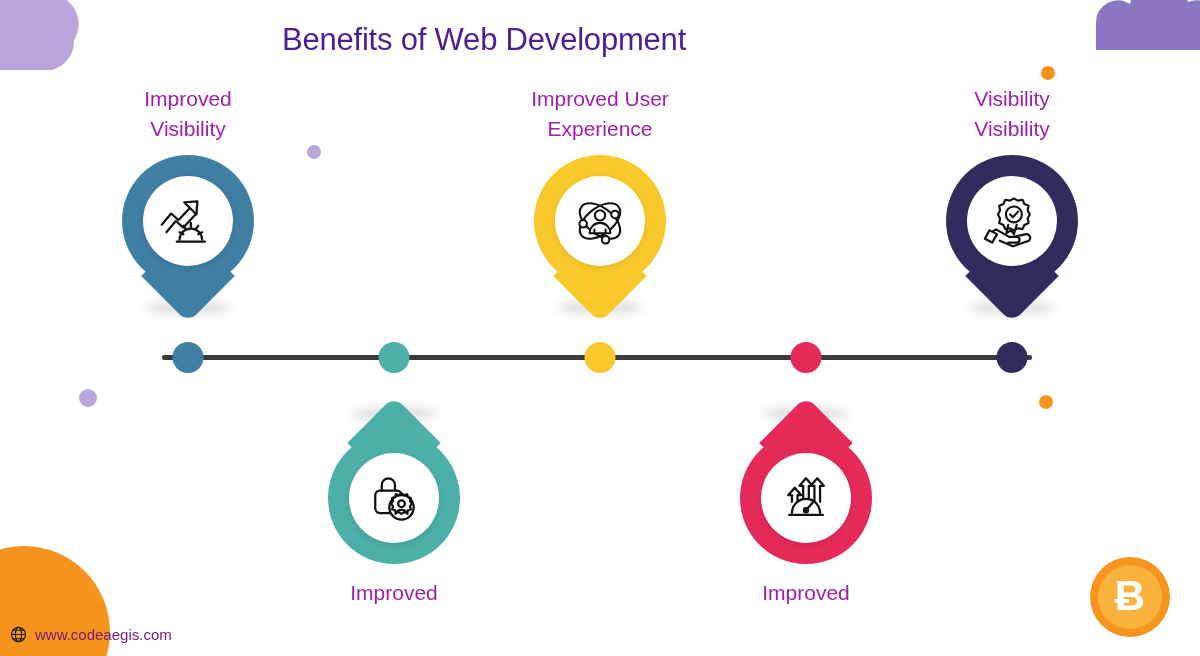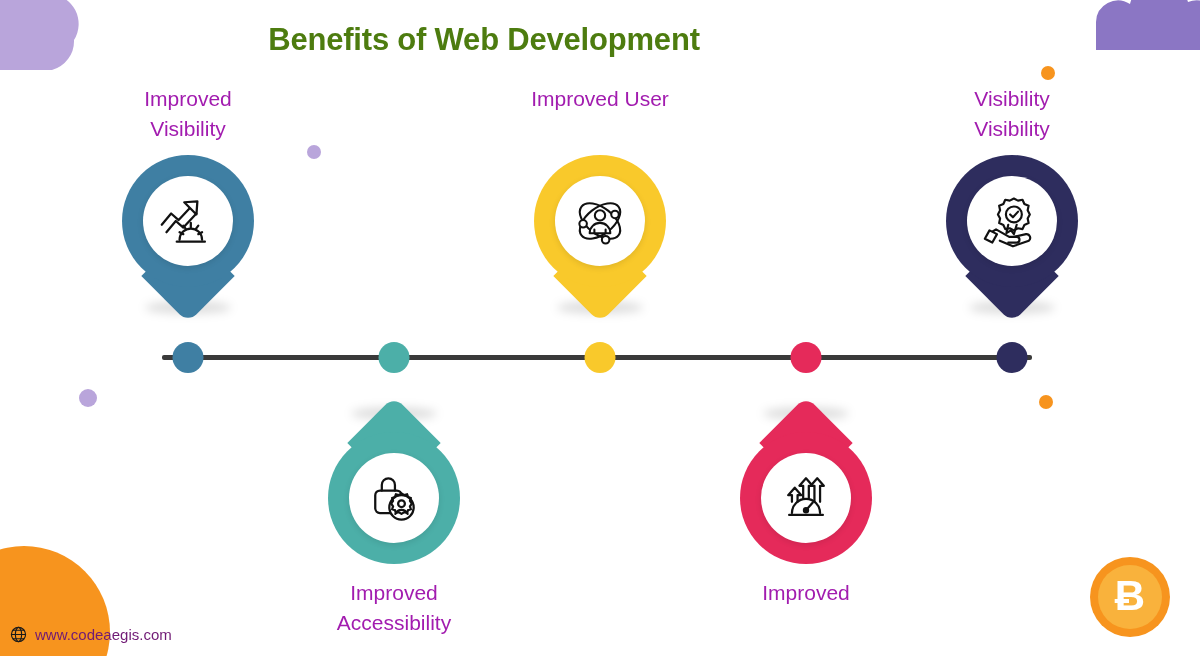--- a/index.html
+++ b/index.html
@@ -34,21 +34,21 @@
     color: #ffffff; font-size: 42px; font-weight: bold;
     line-height: 1; padding-bottom: 2px;
   }
 
   .dot-deco { border-radius: 50%; }
 
   
   .title {
     position: absolute; left: 0; top: 22px; width: 968px;
     text-align: center;
-    font-size: 31px; font-weight: bold; color: #4d7c0f;
+    font-size: 31px; font-weight: normal; color: #4c1d95;
     letter-spacing: -0.2px;
   }
 
   
   .timeline-line {
     position: absolute; left: 162px; top: 355px;
     width: 870px; height: 5px; background: #3a3a3a; border-radius: 2px;
   }
   .tl-dot {
     position: absolute; width: 31px; height: 31px; border-radius: 50%;
@@ -181,25 +181,25 @@
           <circle cx="40" cy="42" r="13" fill="#fff"></circle>
           <path d="M40 27 l3 2 3-1 1 3 3 1 -1 3 2 3 -2 3 1 3 -3 1 -1 3 -3 -1 -3 2 -3 -2 -3 1 -1 -3 -3 -1 1 -3 -2 -3 2 -3 -1 -3 3 -1 1 -3 3 1 Z"></path>
           <circle cx="40" cy="38" r="3.6"></circle>
           <path d="M33.5 49 a7 7 0 0 1 13 0"></path>
         </svg>
       </div>
     </div>
   </div>
   <div class="pin-label" style="left:394px; top:578px;">
     <div>Improved</div>
-    <div>Accessibility</div>
   </div>
 
   <div class="pin-label" style="left:600px; top:84px;">
     <div>Improved User</div>
+    <div>Experience</div>
   </div>
   <div class="pin-group pin-up" style="left:600px; top:155px;">
     <div class="pin-wrap">
       <div class="pin-shadow"></div>
       <div class="pin-tail-up" style="background:#F9C92B;"></div>
       <div class="pin-body-up" style="background:#F9C92B;"></div>
       <div class="pin-hole">
         <svg viewBox="0 0 64 64" fill="none" stroke="#111" stroke-width="2.2" stroke-linecap="round" stroke-linejoin="round">
           <ellipse cx="32" cy="32" rx="25" ry="14" transform="rotate(38 32 32)"></ellipse>
           <ellipse cx="32" cy="32" rx="25" ry="14" transform="rotate(-38 32 32)"></ellipse>

